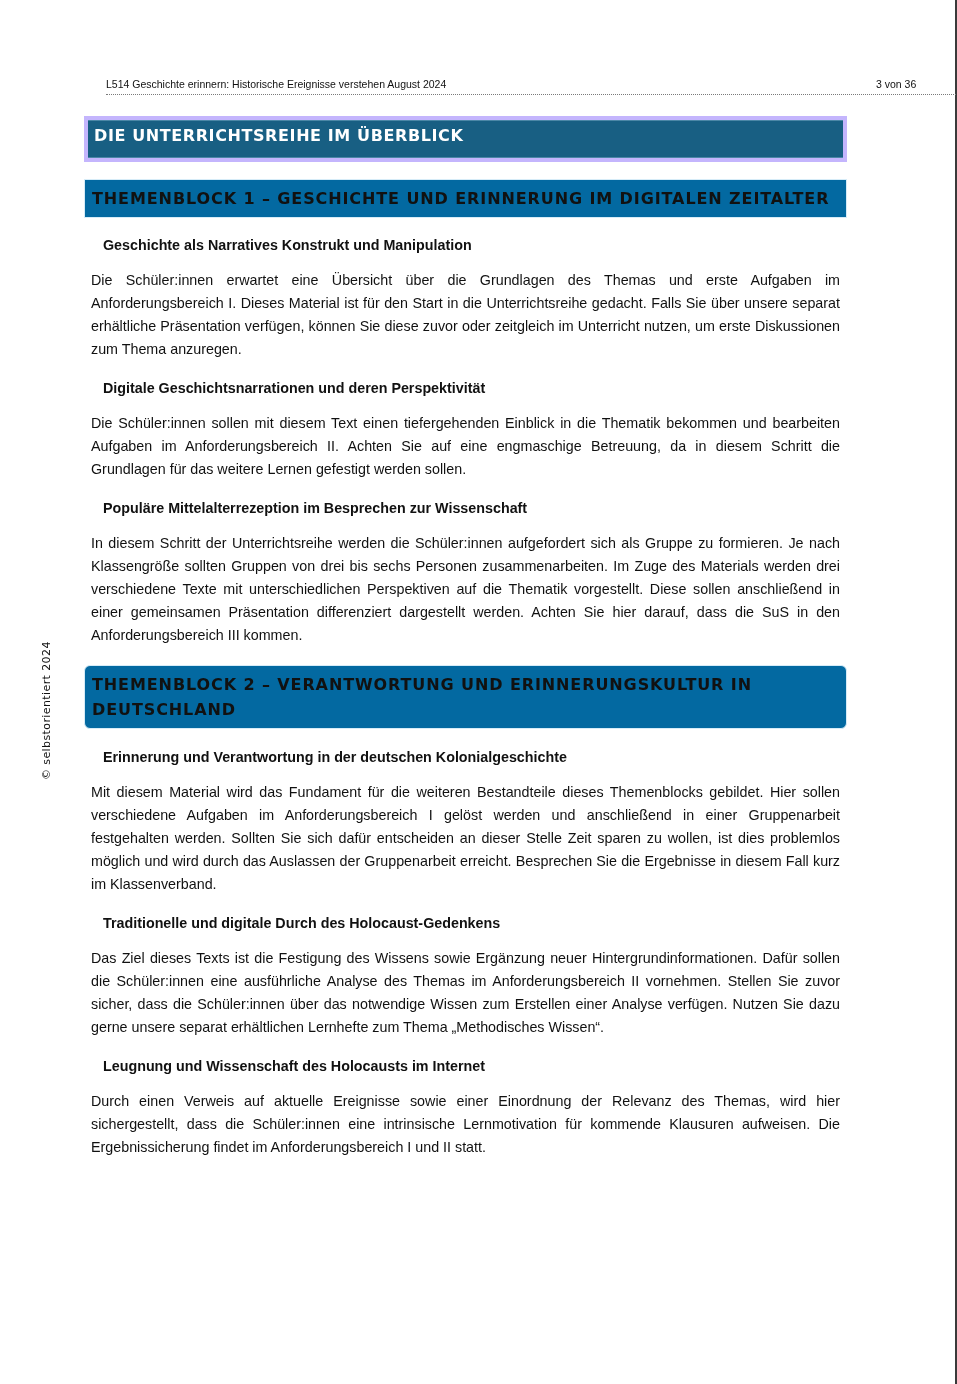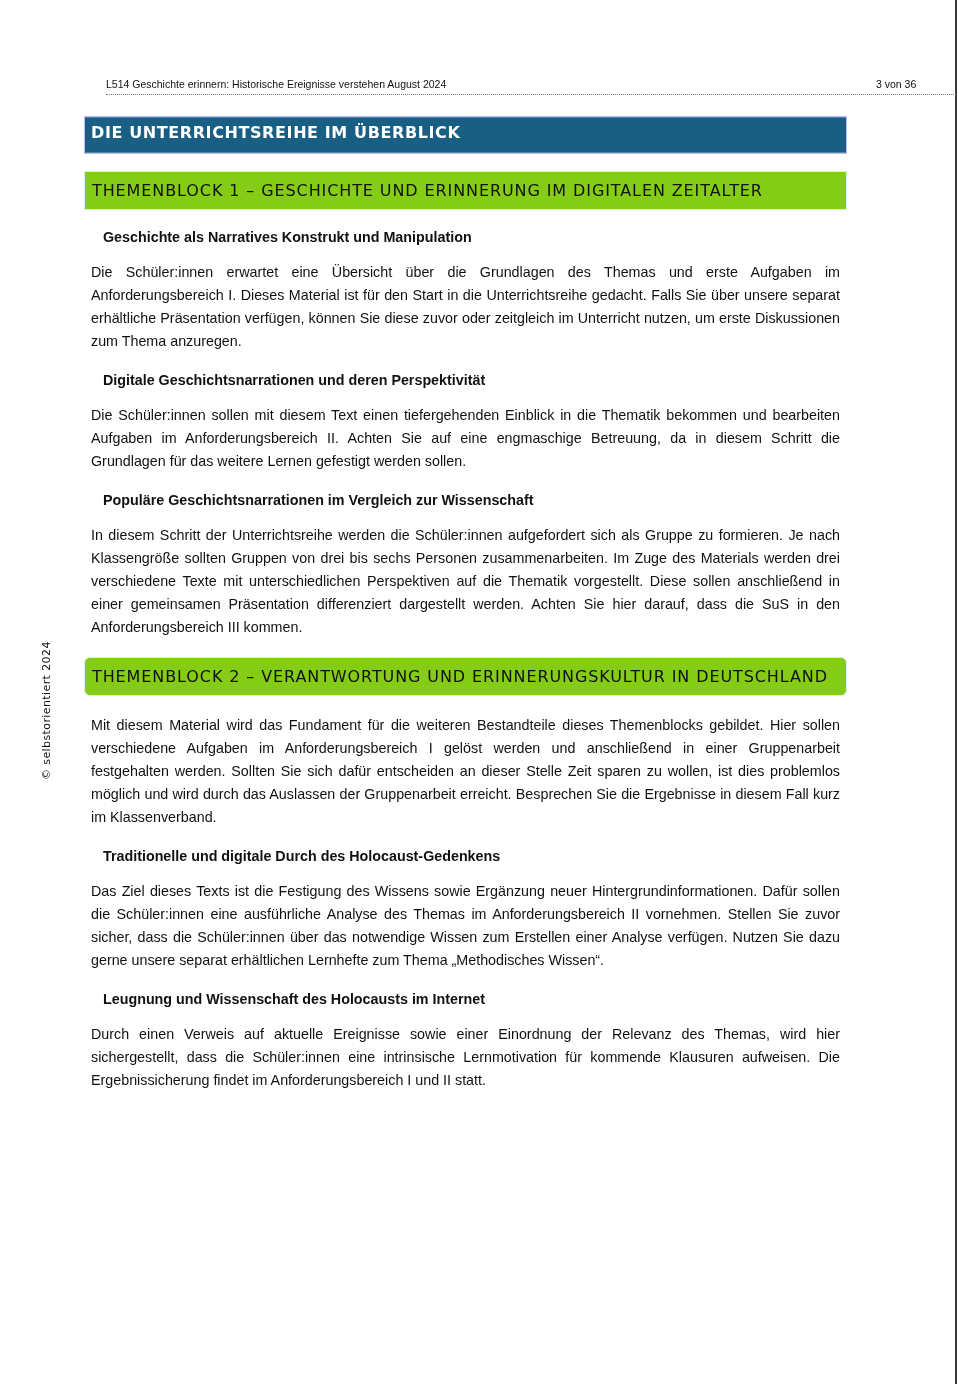--- a/index.html
+++ b/index.html
@@ -53,41 +53,42 @@
     .content {
       position: absolute;
       left: 84px;
       top: 116px;
       width: 763px;
     }
 
     .main-title {
       background: #185f83;
       color: #ffffff;
-      height: 38px;
+      height: 46px;
       box-sizing: border-box;
-      border: 1px solid #c4b5fd;
+      border: 4px solid #c4b5fd;
       box-shadow: inset 0 3px 0 -2px #4b87a6, inset 0 -3px 0 -2px #4b87a6;
       padding: 6px 6px 0 6px;
       font-family: "DejaVu Sans", sans-serif;
       font-weight: bold;
       font-size: 16px;
       letter-spacing: 0.6px;
     }
 
     .block-heading {
-      background: #84cc16;
+      background: #0369a1;
       color: #111;
       box-sizing: border-box;
       border: 1px solid #d6ecf8;
       padding: 6px 7px 6px 7px;
       font-family: "DejaVu Sans", sans-serif;
       font-size: 16px;
       letter-spacing: 0.9px;
       line-height: 25px;
+      font-weight: bold;
     }
     .block1 { margin-top: 17px; }
     .block2 { margin-top: 18px; border-radius: 6px; }
 
     .section {
       padding: 0 7px;
     }
     .section-title {
       font-weight: bold;
       font-size: 14.3px;
@@ -125,27 +126,28 @@
     <p class="section-title">Geschichte als Narratives Konstrukt und Manipulation</p>
     <p class="section-text">Die Schüler:innen erwartet eine Übersicht über die Grundlagen des Themas und erste Aufgaben im Anforderungsbereich I. Dieses Material ist für den Start in die Unterrichtsreihe gedacht. Falls Sie über unsere separat erhältliche Präsentation verfügen, können Sie diese zuvor oder zeitgleich im Unterricht nutzen, um erste Diskussionen zum Thema anzuregen.</p>
   </div>
 
   <div class="section s-next">
     <p class="section-title">Digitale Geschichtsnarrationen und deren Perspektivität</p>
     <p class="section-text">Die Schüler:innen sollen mit diesem Text einen tiefergehenden Einblick in die Thematik bekommen und bearbeiten Aufgaben im Anforderungsbereich II. Achten Sie auf eine engmaschige Betreuung, da in diesem Schritt die Grundlagen für das weitere Lernen gefestigt werden sollen.</p>
   </div>
 
   <div class="section s-next">
-    <p class="section-title">Populäre Geschichtsnarrationen im Vergleich zur Wissenschaft</p>
+    <p class="section-title">Populäre Mittelalterrezeption im Besprechen zur Wissenschaft</p>
     <p class="section-text">In diesem Schritt der Unterrichtsreihe werden die Schüler:innen aufgefordert sich als Gruppe zu formieren. Je nach Klassengröße sollten Gruppen von drei bis sechs Personen zusammenarbeiten. Im Zuge des Materials werden drei verschiedene Texte mit unterschiedlichen Perspektiven auf die Thematik vorgestellt. Diese sollen anschließend in einer gemeinsamen Präsentation differenziert dargestellt werden. Achten Sie hier darauf, dass die SuS in den Anforderungsbereich III kommen.</p>
   </div>
 
   <div class="block-heading block2">THEMENBLOCK 2 – VERANTWORTUNG UND ERINNERUNGSKULTUR IN DEUTSCHLAND</div>
 
   <div class="section s-first2">
+    <p class="section-title">Erinnerung und Verantwortung in der deutschen Kolonialgeschichte</p>
     <p class="section-text">Mit diesem Material wird das Fundament für die weiteren Bestandteile dieses Themenblocks gebildet. Hier sollen verschiedene Aufgaben im Anforderungsbereich I gelöst werden und anschließend in einer Gruppenarbeit festgehalten werden. Sollten Sie sich dafür entscheiden an dieser Stelle Zeit sparen zu wollen, ist dies problemlos möglich und wird durch das Auslassen der Gruppenarbeit erreicht. Besprechen Sie die Ergebnisse in diesem Fall kurz im Klassenverband.</p>
   </div>
 
   <div class="section s-next">
     <p class="section-title">Traditionelle und digitale Durch des Holocaust-Gedenkens</p>
     <p class="section-text">Das Ziel dieses Texts ist die Festigung des Wissens sowie Ergänzung neuer Hintergrundinformationen. Dafür sollen die Schüler:innen eine ausführliche Analyse des Themas im Anforderungsbereich II vornehmen. Stellen Sie zuvor sicher, dass die Schüler:innen über das notwendige Wissen zum Erstellen einer Analyse verfügen. Nutzen Sie dazu gerne unsere separat erhältlichen Lernhefte zum Thema „Methodisches Wissen“.</p>
   </div>
 
   <div class="section s-next">
     <p class="section-title">Leugnung und Wissenschaft des Holocausts im Internet</p>

